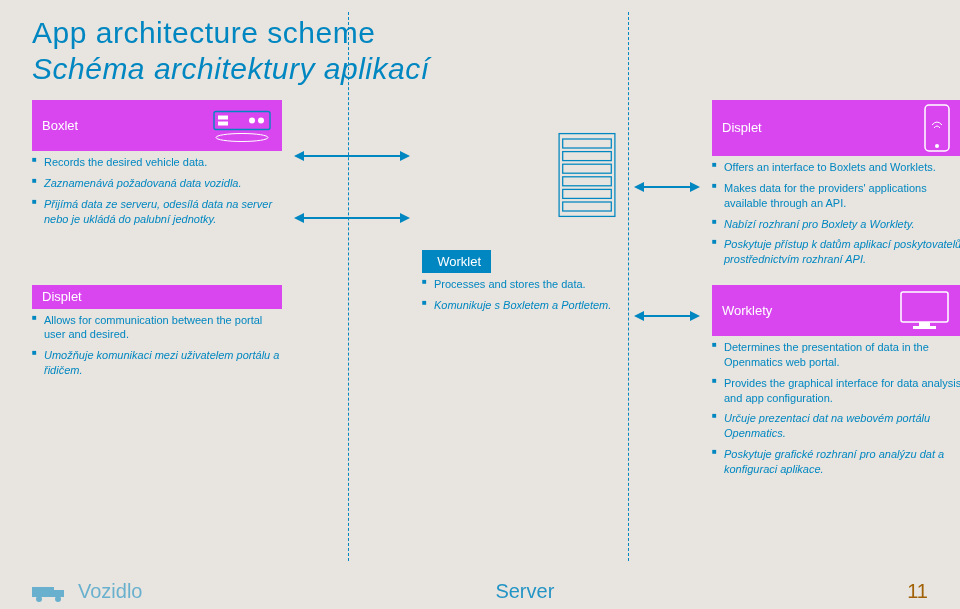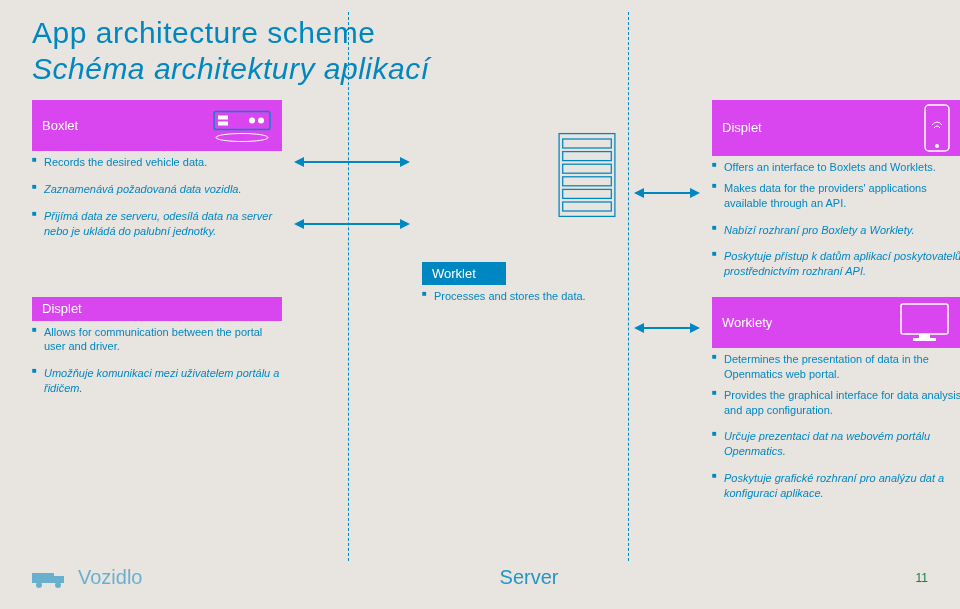--- a/index.html
+++ b/index.html
@@ -32,47 +32,47 @@
     justify-content:space-between;
     padding:3px 10px;
     font-size:13px;
     font-weight:400;
     gap:44px;
   }
   .block-head.mono { padding:3px 10px; }
   ul.bul { list-style:none; color:#0087c1; padding:4px 0 0 0; }
   ul.bul li { padding-left:12px; position:relative; margin-bottom:6px; }
   ul.bul li::before { content:"■"; position:absolute; left:0; top:0; font-size:8px; }
-  ul.bul li.it { font-style:italic;margin-top:12px; }
+  ul.bul li.it { font-style:italic; }
   .cell { }
   .arrow-col { display:flex; align-items:center; justify-content:center; }
   .dbl-arrow {
     width:100px; height:2px; background:#0087c1; position:relative;
   }
   .dbl-arrow::before, .dbl-arrow::after {
     content:""; position:absolute; top:-4px; width:0; height:0;
     border-top:5px solid transparent; border-bottom:5px solid transparent;
   }
   .dbl-arrow::before { left:-8px; border-right:10px solid #0087c1; }
   .dbl-arrow::after { right:-8px; border-left:10px solid #0087c1; }
   .dbl-arrow.short { width:50px; }
   .worklet-col { position:relative; }
-  .worklet-head { background:#0087c1; color:#fff; padding:3px 10px; font-size:13px; display:inline-block; width:84px; }
+  .worklet-head { background:#0087c1; color:#fff; padding:3px 10px; font-size:13px; display:inline-block; width:69px;text-align:right; }
   .server-svg { width:70px; height:90px; margin-left:8px; }
   .device-svg { width:60px; height:45px; }
   .monitor-svg { width:55px; height:45px; }
   .tablet-svg { width:30px; height:50px; }
   .footer {
-    position:absolute; left:32px; right:32px; bottom:20px;
+    position:absolute; left:32px; right:32px; bottom:6px;
     display:flex; align-items:center; justify-content:space-between;
     color:#0087c1; font-size:20px;
   }
   .footer .grp { display:flex; align-items:center; gap:10px; opacity:0.55; }
   .footer .grp.srv { opacity:0.85; }
-  .footer .pg { color:#15803d; font-size:12px; opacity:1; }
+  .footer .pg { color:#a16207; font-size:20px; opacity:1; }
   .dashed { position:absolute; border-left:1px dashed #0087c1; top:12px; bottom:48px; }
   .dashed.d1 { left:348px; }
   .dashed.d2 { left:628px; }
   .ico { fill:none; stroke:#0087c1; stroke-width:1.4; }
   .filled { fill:#0087c1; }
 </style>
 </head>
 <body>
 
 <div class="title-en">App architecture scheme</div>
@@ -141,30 +141,31 @@
       <li class="it">Nabízí rozhraní pro Boxlety a Worklety.</li>
       <li class="it">Poskytuje přístup k datům aplikací poskytovatelů prostřednictvím rozhraní API.</li>
     </ul>
   </div>
 
   <div class="cell">
     <div class="block-head mono">
       <span>Displet</span>
     </div>
     <ul class="bul">
-      <li>Allows for communication between the portal user and driver.</li>
+      <li>Allows for communication between the portal user and desired.</li>
       <li class="it">Umožňuje komunikaci mezi uživatelem portálu a řidičem.</li>
     </ul>
   </div>
 
   <div class="cell"></div>
 
   <div class="cell">
     <ul class="bul" style="margin-top:-12px;">
       <li>Processes and stores the data.</li>
+      <li class="it">Komunikuje s Boxletem a Portletem.</li>
     </ul>
   </div>
 
   <div class="arrow-col" style="align-items:flex-start;padding-top:30px;">
     <div class="dbl-arrow short"></div>
   </div>
 
   <div class="cell">
     <div class="block-head">
       <span>Worklety</span>

